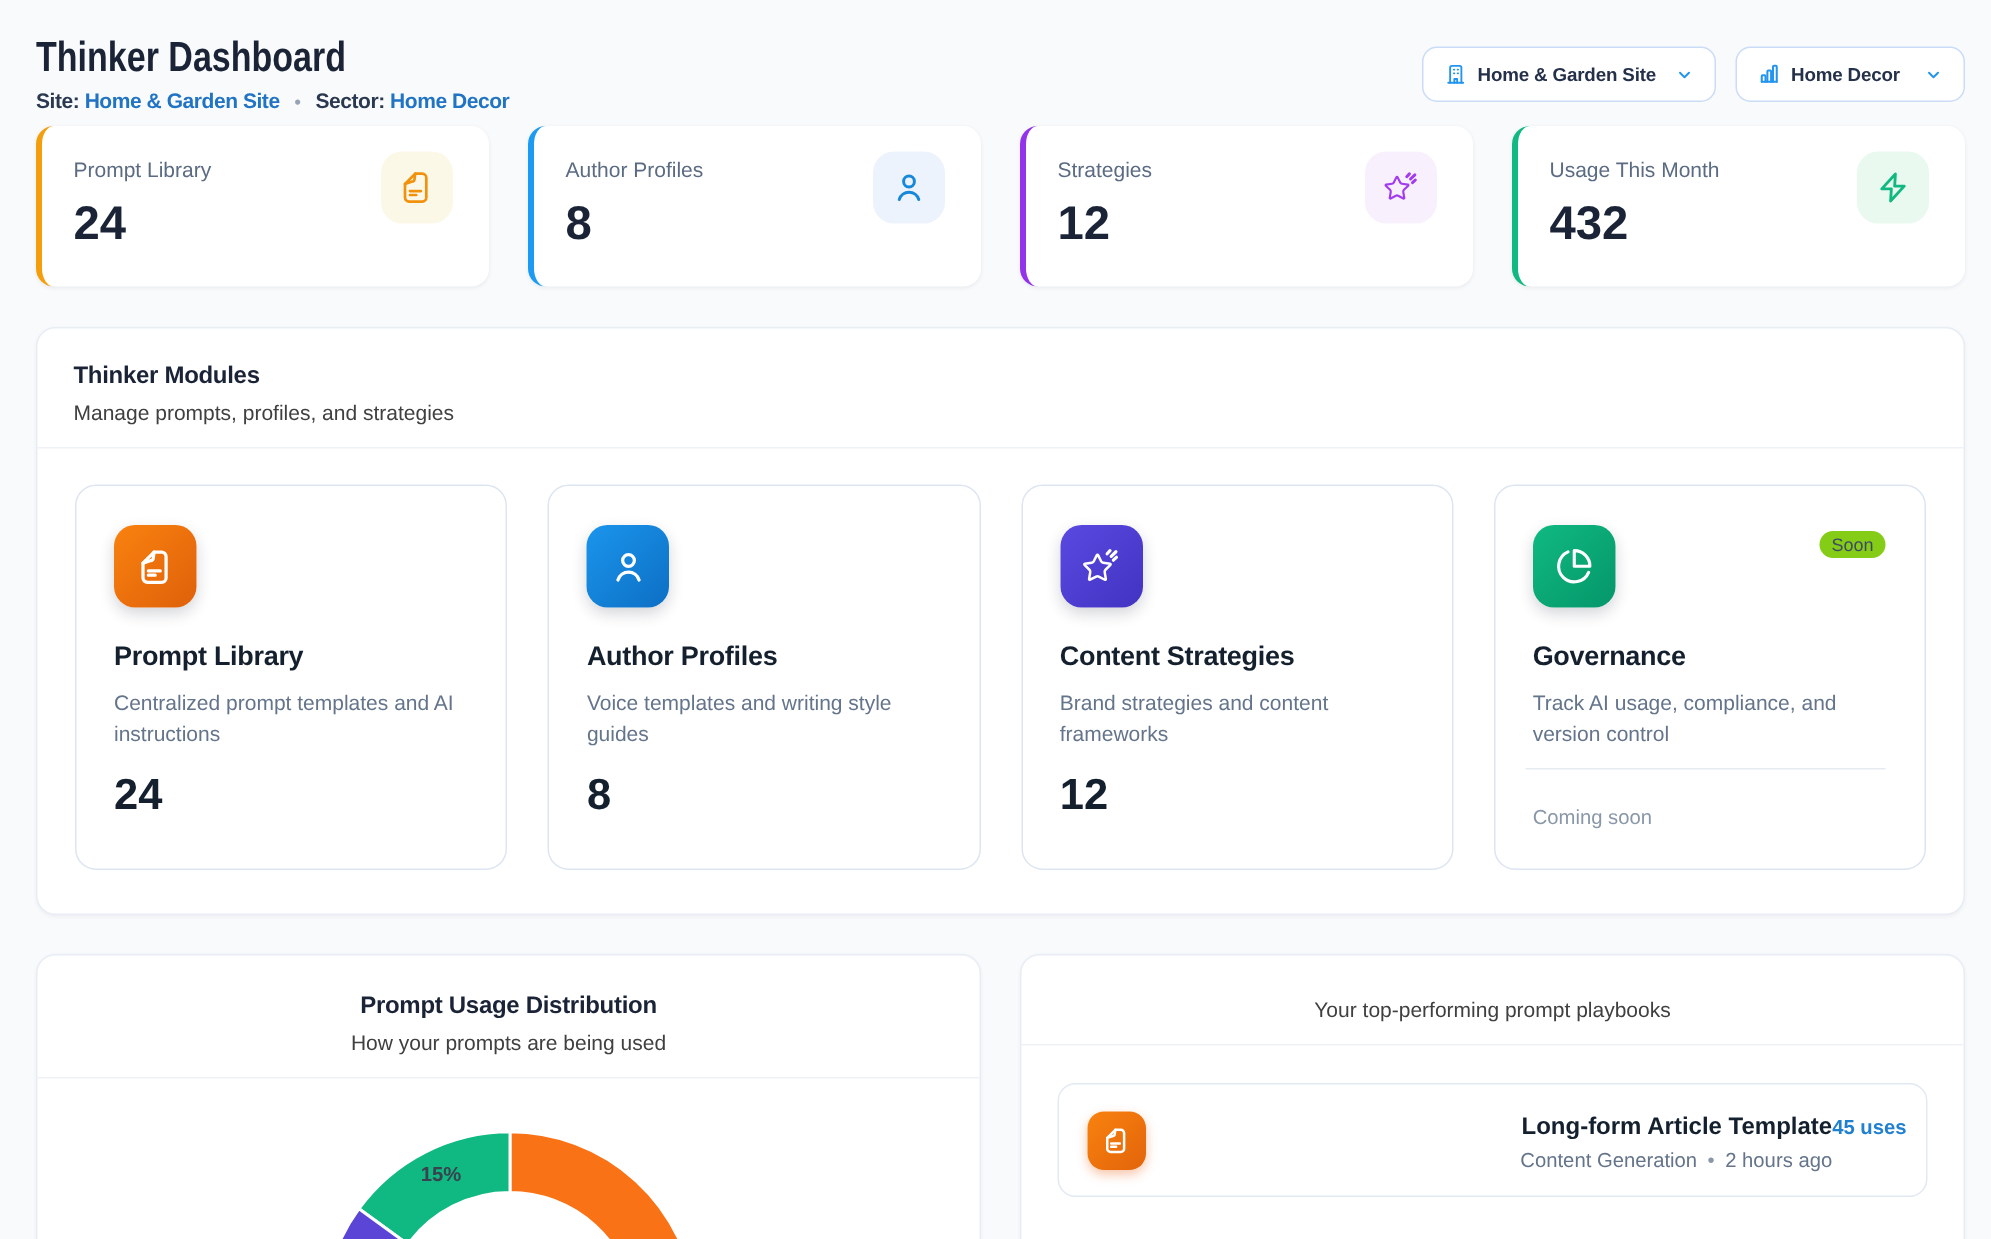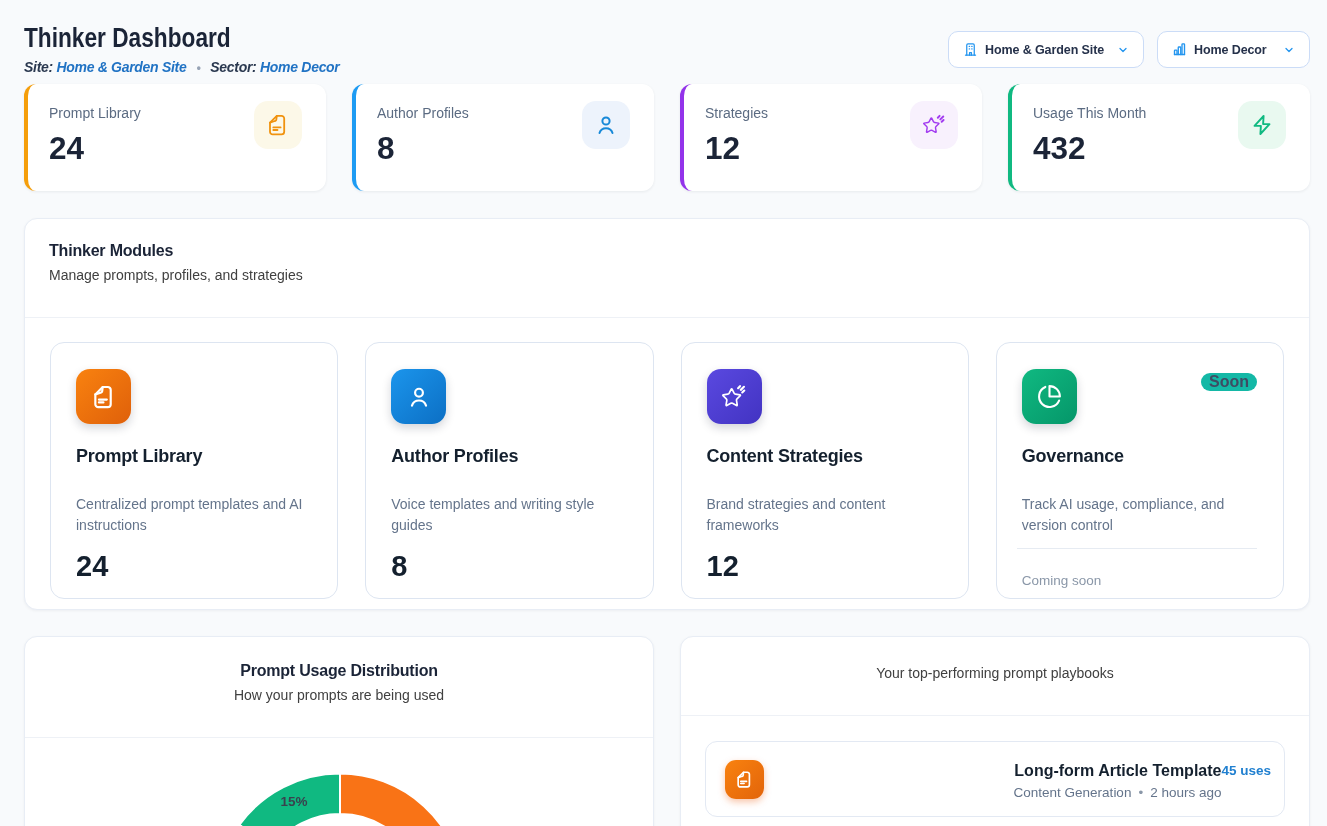--- a/index.html
+++ b/index.html
@@ -1,47 +1,47 @@
 <!DOCTYPE html>
 <html><head>
 <meta charset="utf-8">
 <style>
 * { margin:0; padding:0; box-sizing:border-box; }
 html,body { width:1327px; height:826px; overflow:hidden; }
 body { background:#f8fafc; font-family:"Liberation Sans", sans-serif; color:#1b2437; }
 .page { position:relative; width:1286px; margin-left:24px; padding-top:19px; }
 h1 { position:relative; top:2px; font-size:28px; font-weight:bold; color:#1b2437; line-height:34px; transform:scaleX(0.81); transform-origin:0 50%; white-space:nowrap; width:300px; }
-.siterow { margin-top:6px; font-size:14px; font-weight:bold; color:#2b3950; letter-spacing:-0.3px;font-style:italic; }
+.siterow { margin-top:6px; font-size:14px; font-weight:bold; color:#2b3950; letter-spacing:-0.3px; }
 .siterow a { color:#2173c4; text-decoration:none; }
 .siterow .dot { color:#97a3b5; margin:0 10px; font-weight:bold; font-size:12px; }
 .hdrbtns { position:absolute; top:31px; right:0; display:flex; gap:13px; }
 .hbtn { display:flex; align-items:center; gap:7px; height:37px; padding:0 14px; background:#fff; border:1px solid #cbdcf7; border-radius:10px; font-size:12.5px; font-weight:bold; color:#25314a; white-space:nowrap; letter-spacing:-0.1px; }
 .hbtn .chev { margin-left:auto; }
 .hbtn.b1 { width:196px; } .hbtn.b2 { width:153px; }
 .hbtn svg { flex:0 0 auto; }
 
 .stats { display:grid; grid-template-columns:repeat(4,1fr); gap:26px; margin-top:9px; }
 .stat { background:#fff; border-radius:12px; height:107px; padding:17px 24px 0 21px; border-left:4px solid; box-shadow:0 1px 3px rgba(15,23,42,.07); display:flex; justify-content:space-between; }
 .stat .lbl { font-size:14px; color:#5b6b82; line-height:20px; margin-top:2px; }
 .stat .num { font-size:31.5px; font-weight:bold; color:#1b2437; line-height:38px; margin-top:6px; }
 .pill { width:48px; height:48px; border-radius:14px; display:flex; align-items:center; justify-content:center; }
 
 .panel { background:#fff; border:1px solid #e8edf5; border-radius:13px; box-shadow:0 1px 3px rgba(15,23,42,.05); }
-.panel-hd { padding:21px 24px 32px; border-bottom:1px solid #eef1f6; }
+.panel-hd { padding:21px 24px 13px; border-bottom:1px solid #eef1f6; }
 .bottom .panel-hd { padding-top:23px;text-align:center; }
 .panel-hd .t { font-size:16px; font-weight:bold; color:#1b2437; line-height:22px; letter-spacing:-0.2px; }
 .panel-hd .s { font-size:14px; color:#404040; line-height:20px; margin-top:3px; }
 .modules-wrap { margin-top:27px; height:392px; }
 .modules { display:grid; grid-template-columns:repeat(4,1fr); gap:27px; padding:24px 25px 22px; }
 .mcard { position:relative; background:#fff; border:1px solid #dde5f1; border-radius:14px; height:257px; padding:26px 26px 0 25px; }
 .tile { width:55px; height:55px; border-radius:14px; display:flex; align-items:center; justify-content:center; box-shadow:0 4px 10px rgba(15,23,42,.18); }
 .mcard h3 { font-size:18px; font-weight:bold; color:#14202e; margin-top:20px; line-height:24px; letter-spacing:-0.2px; }
-.mcard p { font-size:14px; color:#64748b; line-height:20.5px; margin-top:26px; }
+.mcard p { font-size:14px; color:#64748b; line-height:20.5px; margin-top:9px; }
 .mcard .num { font-size:29px; font-weight:bold; color:#14202e; margin-top:15px; line-height:32px; }
-.soon { position:absolute; top:30px; right:26px; background:#14b8a6; color:#3e4c63; font-size:16px; font-weight:bold; border-radius:999px; padding:2px 8px; line-height:14px; }
+.soon { position:absolute; top:30px; right:26px; background:#84cc16; color:#3e4c63; font-size:12px; font-weight:normal; border-radius:999px; padding:2px 8px; line-height:14px; }
 .gov-div { border-top:1px solid #e6ebf2; margin:13px 0 0 -5px; }
 .coming { font-size:13.5px; color:#8a97a8; margin-top:24px; }
 
 .bottom { display:grid; grid-template-columns:630px 630px; gap:26px; margin-top:26px; }
 .bcard { height:320px; }
 .donut-wrap { position:relative; height:230px; overflow:hidden; }
 .pitem { margin:25px 24px 0; border:1px solid #e3e9f3; border-radius:12px; height:76px; display:flex; align-items:center; padding:0 13px 0 19px; }
 .ptile { width:39px; height:39px; border-radius:11px; background:linear-gradient(135deg,#f9820f,#e2640a); display:flex; align-items:center; justify-content:center; box-shadow:0 3px 7px rgba(234,88,12,.35); }
 .pinfo { margin-left:14px; flex:1; padding-top:4px;text-align:right; }
 .pinfo .t { font-size:16px; font-weight:bold; color:#14202e; line-height:21px; }

